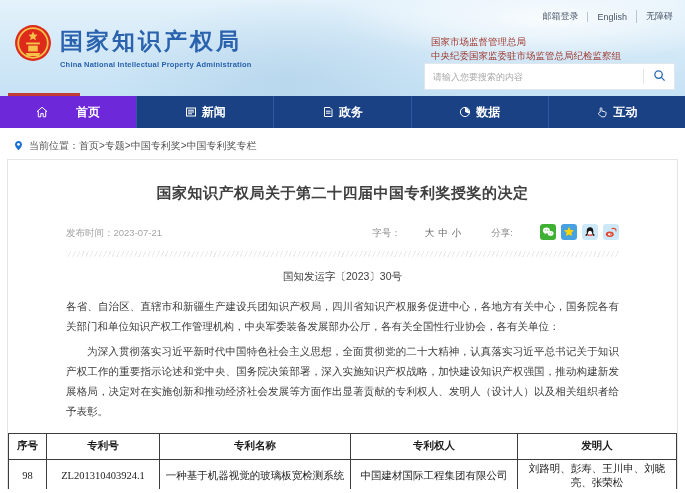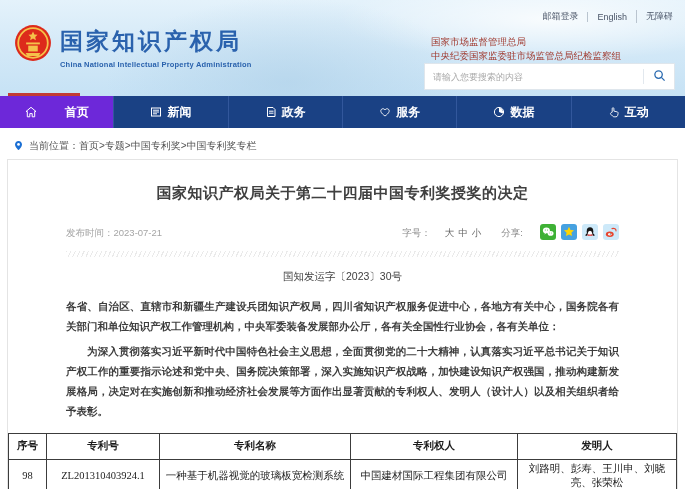--- a/index.html
+++ b/index.html
@@ -45,28 +45,28 @@
   .breadcrumb .pin { margin-right:5px; display:flex; align-items:center; }
   .crumb-path { color:#555; cursor:pointer; }
 
   
   .content-box { position:absolute; top:159px; left:7px; width:671px; height:330px;
     background:#fff; border:1px solid #e4e4e4; border-bottom:none; overflow:hidden; }
   .article-title { text-align:center; margin-top:24px; font-size:15px; font-weight:600;
     color:#404040; letter-spacing:.5px; }
   .meta-row { margin:21px 58px 0; display:flex; justify-content:space-between; align-items:center;
     font-size:9.5px; color:#a5a5a5; }
-  .meta-right { display:flex; align-items:center; gap:12px; color:#8a8a8a; }
+  .meta-right { display:flex; align-items:center; gap:22px; color:#8a8a8a; }
   .fs-opt { color:#666; cursor:pointer; padding:0 2px; }
   .share-label { margin-left:6px; }
   .share-icon { width:16px; height:16px; display:inline-flex; cursor:pointer; margin-left:5px; }
   .hatch { margin:9px 58px 0; height:6px;
     background:repeating-linear-gradient(115deg,#eaeaea 0 1px,transparent 1px 4px); }
   .doc-number { text-align:center; margin-top:13px; font-size:10.5px; color:#404040; }
-  .para { margin:13px 58px 0; font-size:10.5px; line-height:1.9; color:#3d3d3d; text-align:justify;font-weight:bold; }
+  .para { margin:13px 58px 0; font-size:10.5px; line-height:1.9; color:#3d3d3d; text-align:justify; }
   .para.indent { text-indent:2em; margin-top:5px; }
 
   
   .award-table { width:100%; margin-top:11px; border-collapse:collapse; table-layout:fixed;
     font-family:"Liberation Serif","DejaVu Serif",serif; font-size:10.5px; color:#1c1c1c; }
   .award-table th, .award-table td { border:1px solid #3c3c3c; text-align:center;
     vertical-align:middle; padding:2px 4px; line-height:1.35; }
   .award-table th { height:26px; font-weight:bold; }
   .award-table td { height:32px; }
   col.c0{width:5.7%} col.c1{width:16.9%} col.c2{width:28.6%} col.c3{width:25.0%} col.c4{width:23.8%}
@@ -142,28 +142,20 @@
     <span class="nav-icon">
           <svg viewBox="0 0 12 12" width="12" height="12">
             <path d="M2.5 1.5 H8 L10 3.5 V10.5 H2.5 Z" fill="none" stroke="#fff"></path>
             <line x1="4" y1="5.2" x2="8.5" y2="5.2" stroke="#fff"></line>
             <line x1="4" y1="7.2" x2="8.5" y2="7.2" stroke="#fff"></line>
           </svg>
         </span>
     <span class="nav-label">政务</span>
   </div>
 
-  <div class="nav-item">
-    <span class="nav-icon">
-          <svg viewBox="0 0 12 12" width="12" height="12">
-            <path d="M6 10 C2 7.2 1 5 2.4 3.4 C3.6 2.2 5.3 2.7 6 4 C6.7 2.7 8.4 2.2 9.6 3.4 C11 5 10 7.2 6 10 Z" fill="none" stroke="#fff" stroke-width=".9"></path>
-          </svg>
-        </span>
-    <span class="nav-label">服务</span>
-  </div>
 
   <div class="nav-item">
     <span class="nav-icon">
           <svg viewBox="0 0 12 12" width="12" height="12">
             <circle cx="6" cy="6" r="4.6" fill="none" stroke="#fff"></circle>
             <path d="M6 6 V1.8 A4.2 4.2 0 0 1 9.8 7.4 Z" fill="#fff"></path>
           </svg>
         </span>
     <span class="nav-label">数据</span>
   </div>

